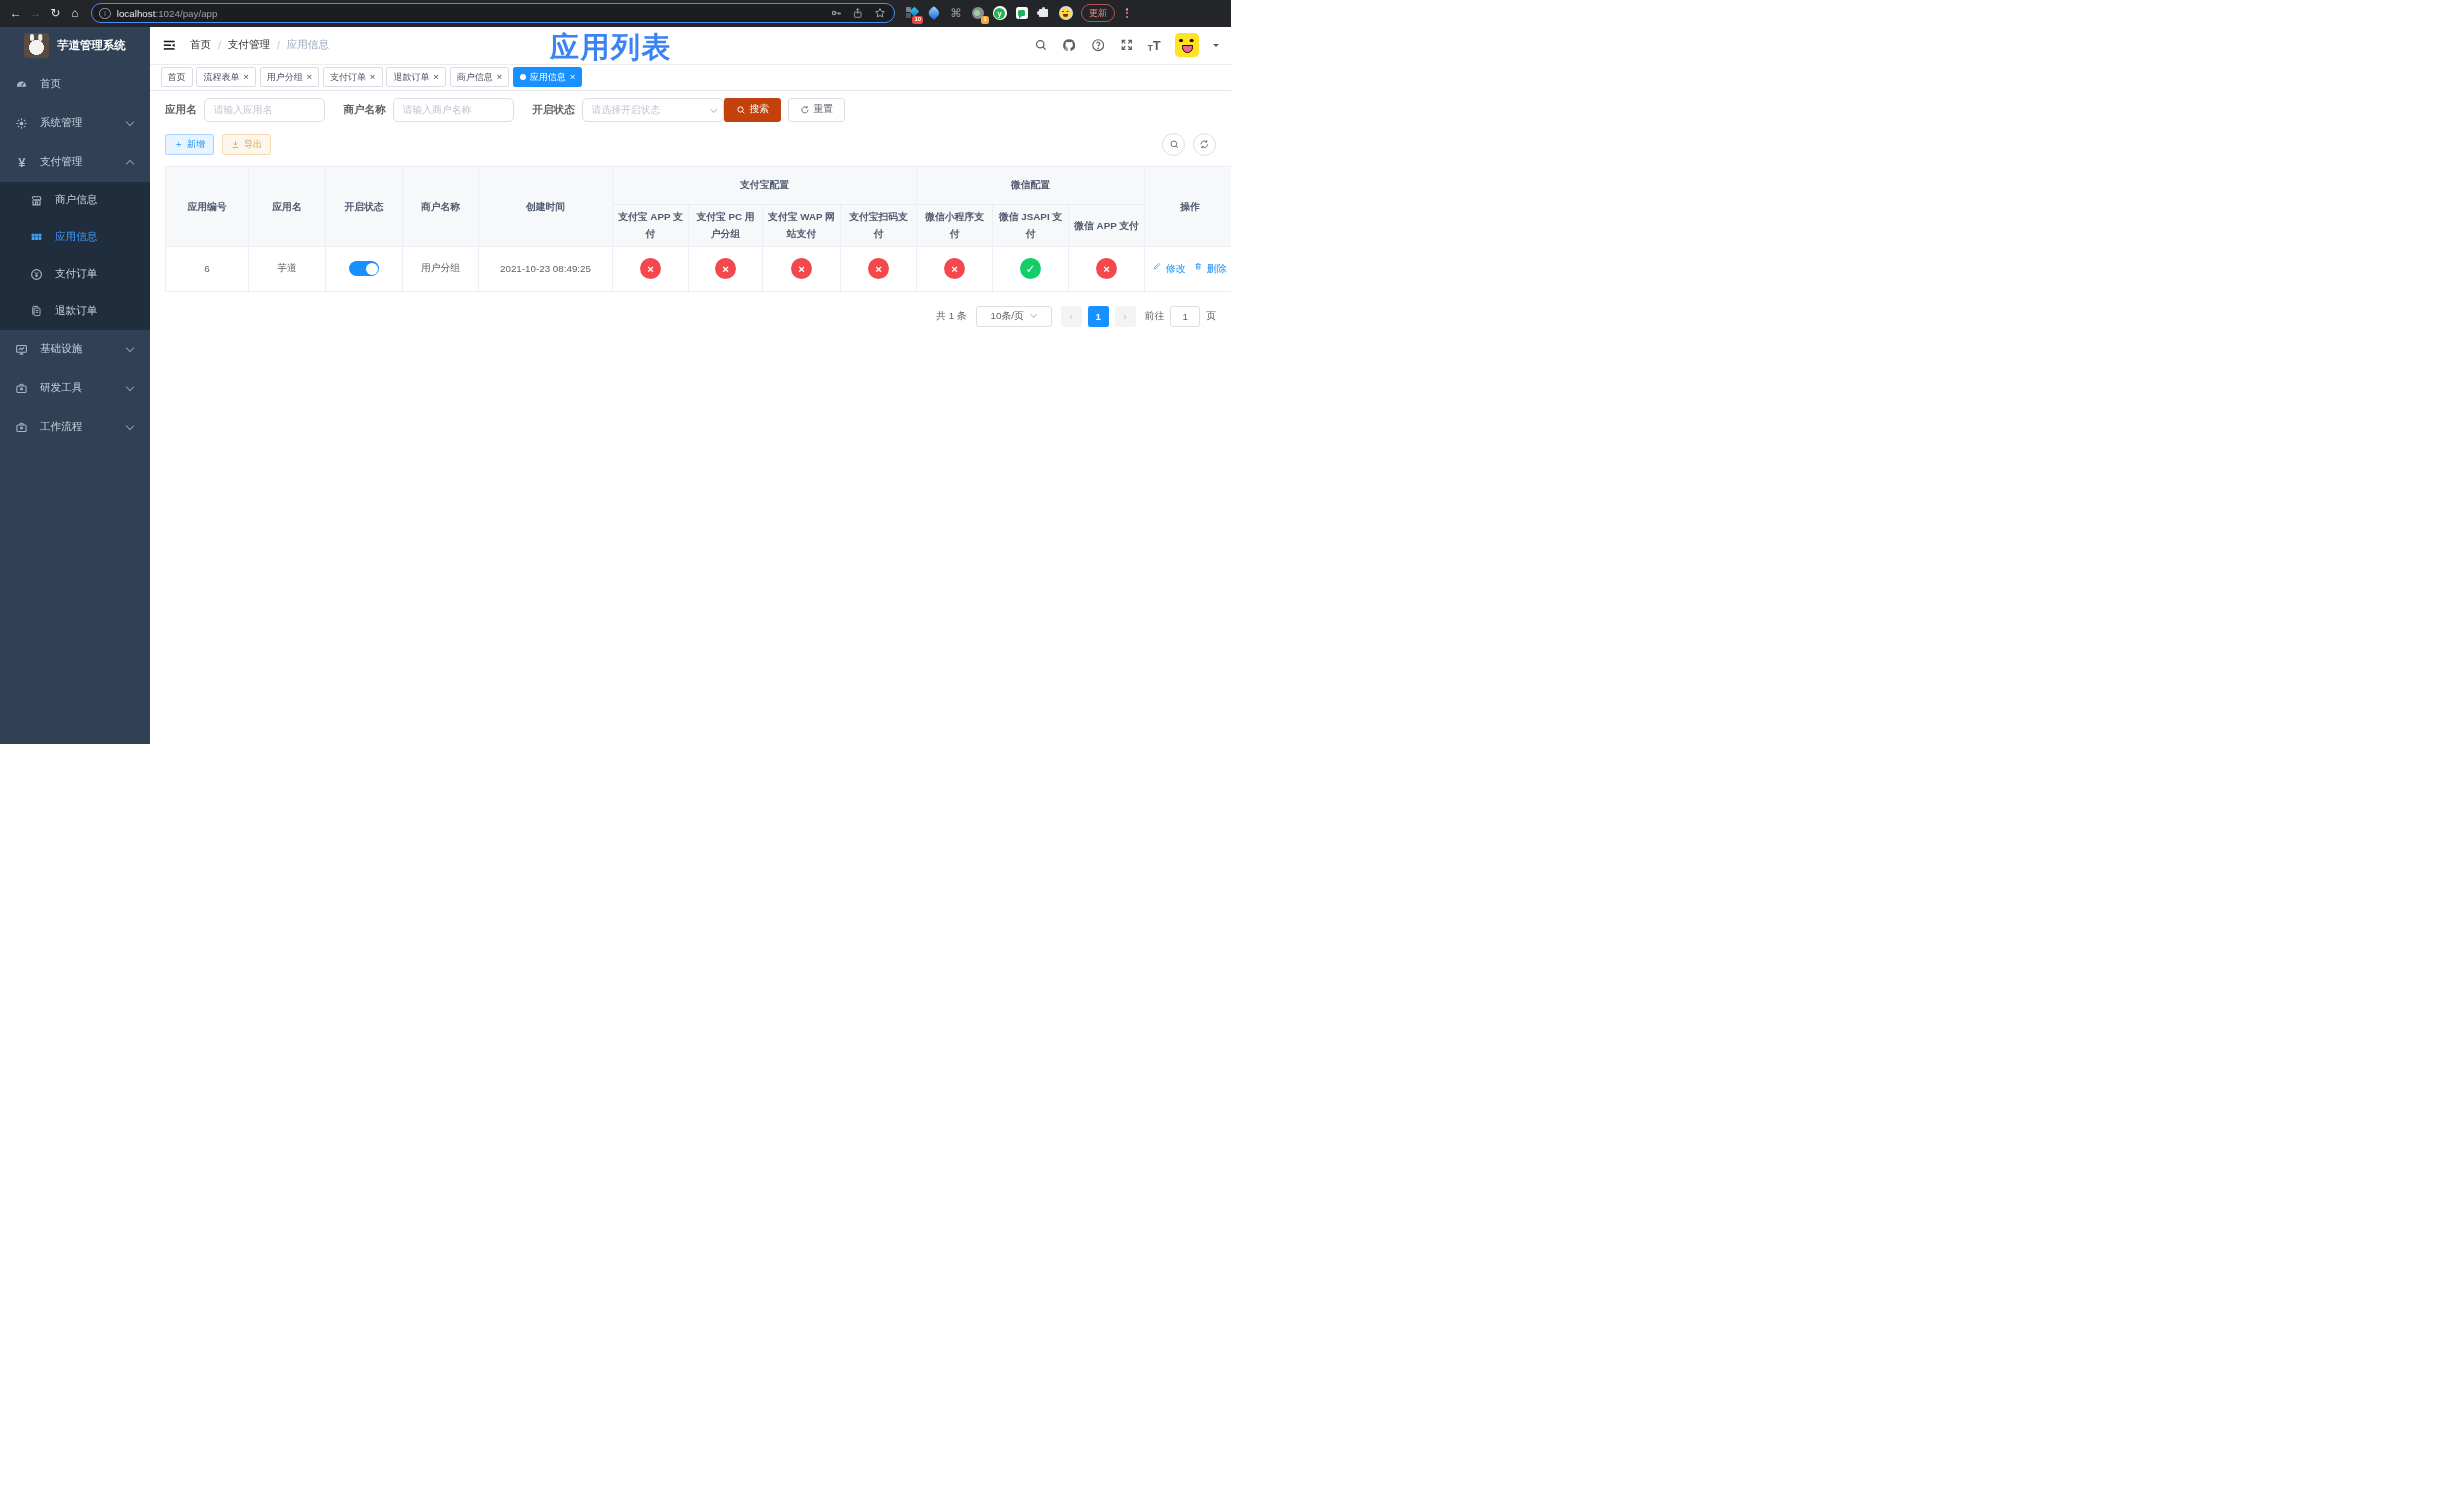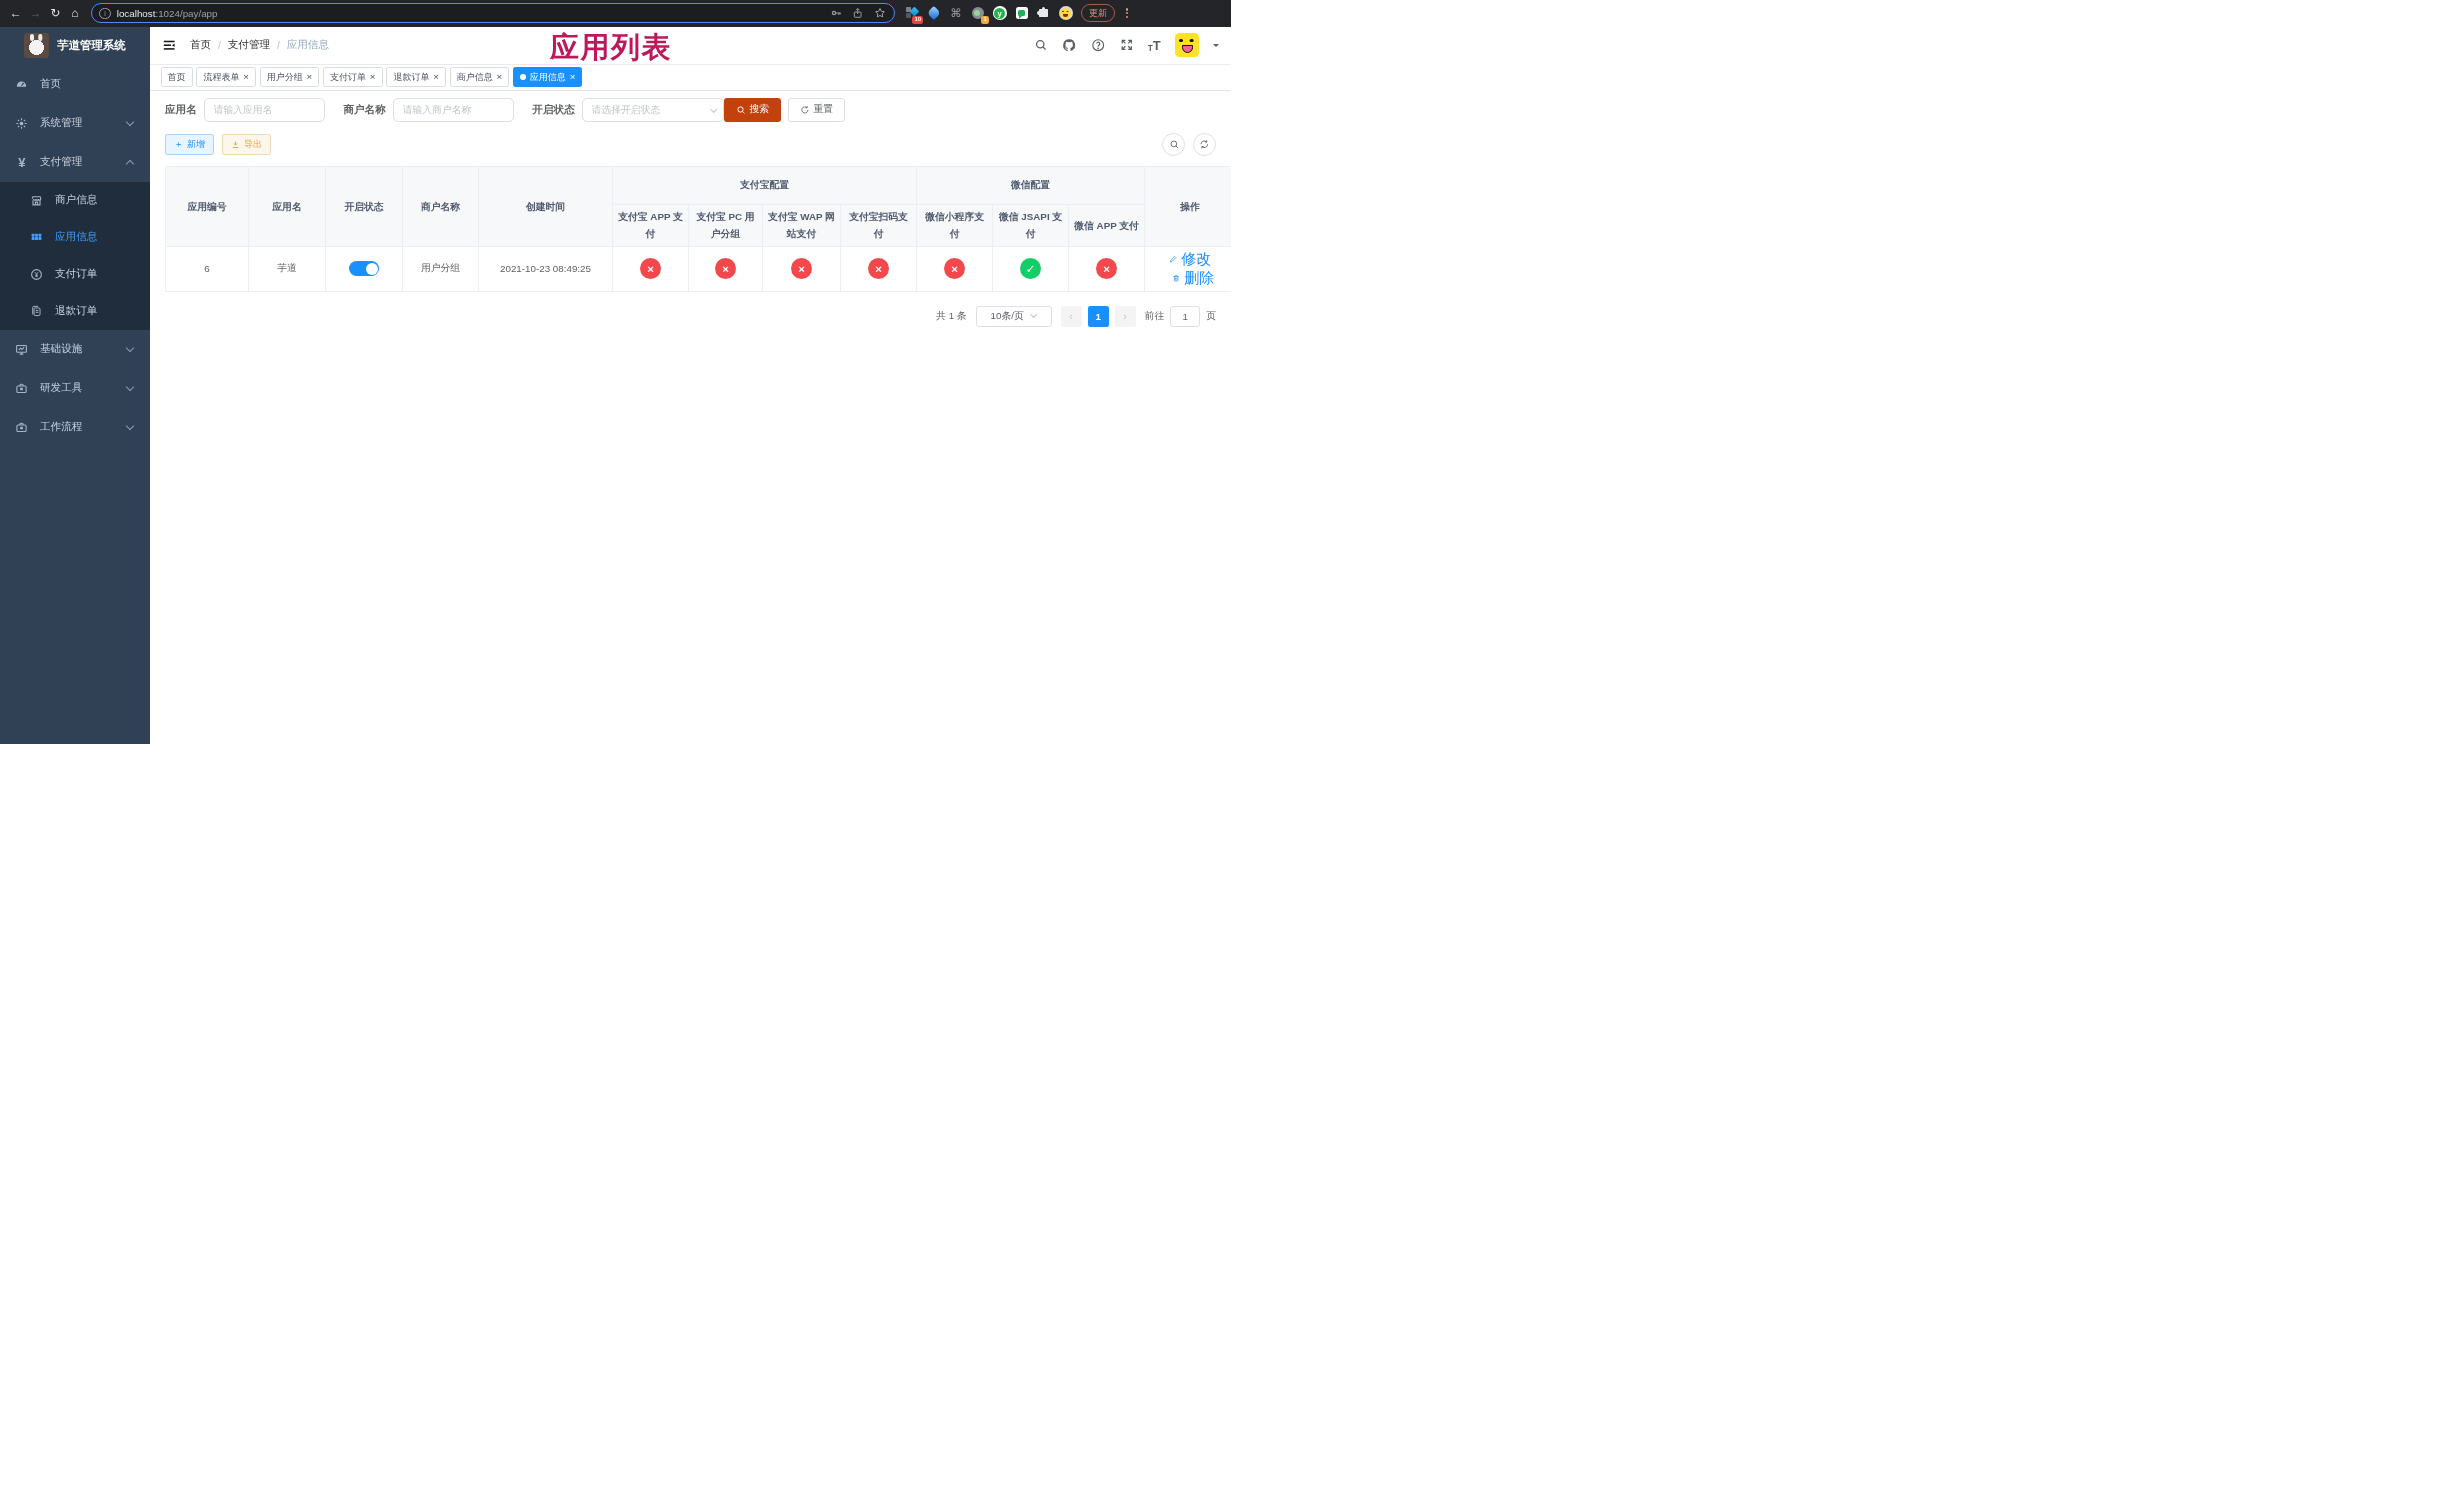--- a/index.html
+++ b/index.html
@@ -87,21 +87,21 @@
 
   
   .main { flex:1; min-width:0; display:flex; flex-direction:column; position:relative; background:#fff; }
   .navbar { height:38px; display:flex; align-items:center; padding:0 12px;
     border-bottom:0.8px solid #ececec; background:#fff; }
   .hamburger { color:#1a1a1a; display:flex; }
   .breadcrumb { display:flex; align-items:center; gap:6.8px; margin-left:13.6px; font-size:10.6px; color:#303133; }
   .bc-sep { color:#c0c4cc; }
   .bc-current { color:#97a8be; }
   .annotation { position:absolute; left:400px; top:1.5px; font-size:29px; font-weight:800;
-    color:#be185d; letter-spacing:1.5px; z-index:5; white-space:nowrap; }
+    color:#3b82f6; letter-spacing:1.5px; z-index:5; white-space:nowrap; }
   .nav-right { margin-left:auto; display:flex; align-items:center; gap:14.4px; color:#5a5e66; }
   .avatar { width:23.5px; height:23.5px; border-radius:4.5px; background:#ffe226; position:relative; overflow:hidden; }
   .avatar::before { content:""; position:absolute; left:3.8px; top:5.3px; width:3.8px; height:3.8px;
     border-radius:50%; background:#111; box-shadow:10.6px 0 0 #111; }
   .avatar::after { content:""; position:absolute; left:6.8px; top:11.4px; width:9px; height:6.8px;
     border-radius:0 0 9px 9px; background:#f06292; border:1.1px solid #111; }
   .caret { width:0; height:0; border:3.8px solid transparent; border-top-color:#5a5e66; margin-top:3.8px; }
 
   
   .tags-bar { height:26px; display:flex; align-items:center; gap:3.8px; padding:0 10.6px;
@@ -148,21 +148,21 @@
   .st { display:inline-flex; width:21px; height:21px; border-radius:50%; color:#fff;
     align-items:center; justify-content:center; font-size:11.4px; font-weight:bold; }
   .st.no { background:#f4494c; }
   .st.yes { background:#13ce66; }
   .toggle { display:inline-block; width:30px; height:15px; border-radius:7.6px;
     background:#c0ccda; position:relative; cursor:pointer; vertical-align:middle; }
   .toggle.on { background:#1890ff; }
   .toggle .knob { position:absolute; top:1.5px; left:1.5px; width:12px; height:12px;
     border-radius:50%; background:#fff; }
   .toggle.on .knob { left:auto; right:1.5px; }
-  .op-link { color:#1890ff; font-size:15px; display:inline-flex; align-items:center; gap:4px;
+  .op-link { color:#1890ff; font-size:10px; display:inline-flex; gap:4px;
     cursor:pointer; white-space:nowrap; }
   .op-link + .op-link { margin-left:6px; }
 
   
   .pagination { display:flex; align-items:center; justify-content:flex-end; gap:9px;
     margin-top:13.6px; font-size:9.8px; color:#606266; }
   .page-size { width:76px; height:21px; border:0.8px solid #dcdfe6; border-radius:3px;
     display:flex; align-items:center; justify-content:center; gap:7.6px; cursor:pointer; }
   .pg-btn { width:21px; height:21px; border-radius:2.3px; background:#f4f4f5; color:#c0c4cc;
     display:flex; align-items:center; justify-content:center; font-size:10.6px; cursor:pointer; }

